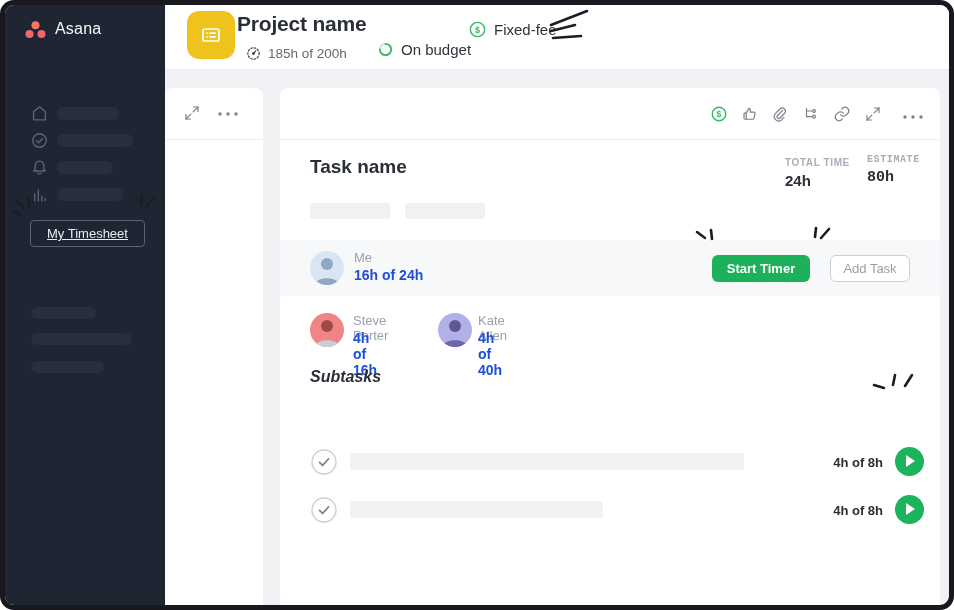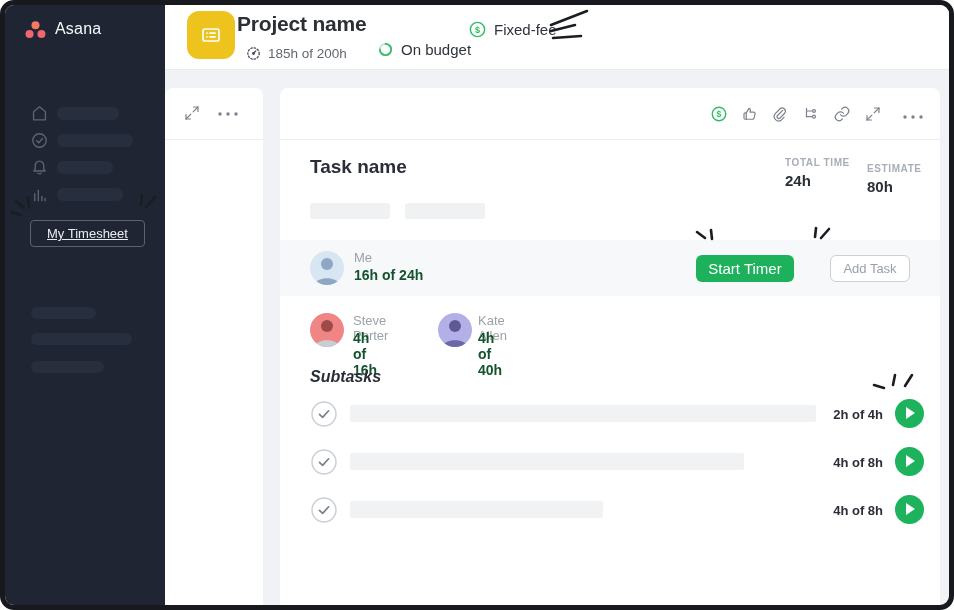--- a/index.html
+++ b/index.html
@@ -38,30 +38,30 @@
   #strip { left: 160px; top: 83px; width: 98px; height: 517px; background: #fff; border-radius: 8px 8px 0 0; }
   #strip-head { left: 0; top: 0; width: 98px; height: 52px; border-bottom: 1px solid #eceef1; }
   #panel { left: 275px; top: 83px; width: 660px; height: 517px; background: #fff; border-radius: 8px 8px 0 0; }
   #toolbar { left: 0; top: 0; width: 660px; height: 52px; border-bottom: 1px solid #eceef1; }
   .tool { top: 17px; width: 18px; height: 18px; cursor: pointer; }
 
   #task-title { left: 30px; top: 68px; font-size: 19px; font-weight: bold; color: #2a2f37; }
   .meta-label { font-size: 10px; letter-spacing: .6px; color: #a7aeb8; font-weight: bold; }
   .meta-value { font-size: 15px; font-weight: bold; color: #2a2f37; margin-top: 4px; }
   #meta-total { left: 505px; top: 69px; }
-  #meta-estimate { left: 587px; top: 75px; }
+  #meta-estimate { left: 587px; top: 66px; font-family: Liberation Mono, monospace; }
   .ph-bar { background: #f0f1f3; border-radius: 3px; }
 
   #me-band { left: 0; top: 152px; width: 660px; height: 56px; background: #f7f8fa; }
   .avatar { border-radius: 50%; overflow: hidden; }
   .p-name { font-size: 13px; color: #9ba1aa; }
-  .p-hours { font-size: 14px; font-weight: bold; color: #14532d; }
+  .p-hours { font-size: 14px; font-weight: bold; color: #1d4ed8; }
   #start-timer {
-    left: 416px; top: 15px; width: 98px; height: 27px; border: none; border-radius: 6px;
-    background: #1cb15a; color: #fff; font-size: 15px; font-weight: normal; cursor: pointer;
+    left: 432px; top: 15px; width: 98px; height: 27px; border: none; border-radius: 6px;
+    background: #1cb15a; color: #fff; font-size: 13px; font-weight: bold; cursor: pointer;
     font-family: "Liberation Sans", sans-serif;
   }
   #add-time {
     left: 550px; top: 15px; width: 80px; height: 27px; border: 1px solid #ccd0d5; border-radius: 6px;
     background: #fff; color: #9aa0a9; font-size: 13px; cursor: pointer;
     font-family: "Liberation Sans", sans-serif;
   }
 
   #subtasks-title { left: 30px; top: 280px; font-size: 16px; font-weight: bold; color: #2a2f37; font-style: italic; }
   .sub-row { left: 0; width: 660px; height: 34px; }
@@ -285,31 +285,20 @@
             <circle cx="17" cy="13" r="6" fill="#5f5894"></circle>
             <path d="M5 34 C5 25 29 25 29 34 Z" fill="#6d66a8"></path>
           </svg>
       </div>
       <div class="abs p-name" style="left:198px;top:225px">Kate Allen</div>
       <div class="abs p-hours" style="left:198px;top:242px">4h of 40h</div>
     </div>
 
     <div id="subtasks-title" class="abs">Subtasks</div>
 
-    <div class="abs sub-row" style="top:309px">
-      <svg class="abs sub-check" viewBox="0 0 26 26" fill="none">
-        <circle cx="13" cy="13" r="12" stroke="#c9ced5" stroke-width="1.4"></circle>
-        <path d="M8.5 13.4 L11.6 16.4 L17.6 9.8" stroke="#7a828e" stroke-width="1.7" stroke-linecap="round" stroke-linejoin="round"></path>
-      </svg>
-      <span class="sub-bar" style="width:466px"></span>
-      <span class="sub-time">2h of 4h</span>
-      <button class="play-btn">
-          <span class="play-tri"></span>
-        </button>
-    </div>
     <div class="abs sub-row" style="top:357px">
       <svg class="abs sub-check" viewBox="0 0 26 26" fill="none">
         <circle cx="13" cy="13" r="12" stroke="#c9ced5" stroke-width="1.4"></circle>
         <path d="M8.5 13.4 L11.6 16.4 L17.6 9.8" stroke="#7a828e" stroke-width="1.7" stroke-linecap="round" stroke-linejoin="round"></path>
       </svg>
       <span class="sub-bar" style="width:394px"></span>
       <span class="sub-time">4h of 8h</span>
       <button class="play-btn">
           <span class="play-tri"></span>
         </button>

